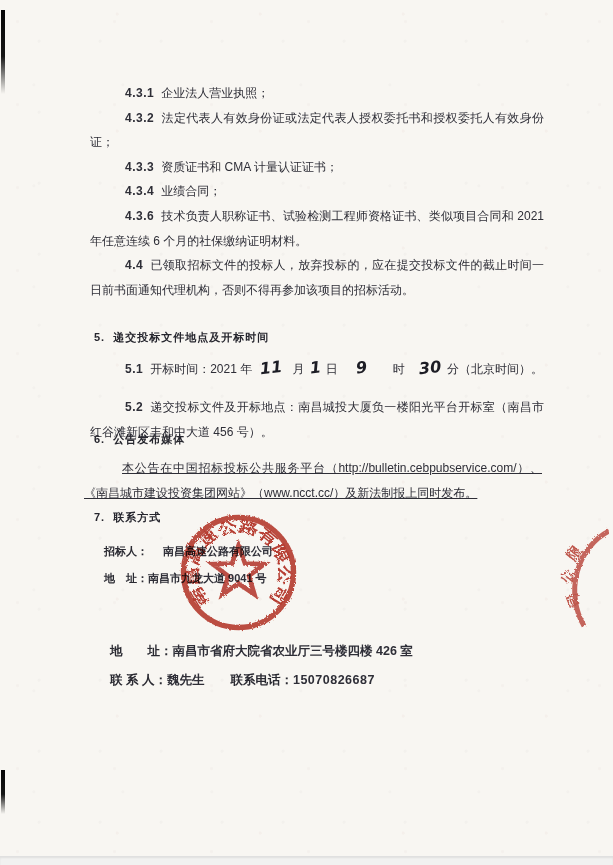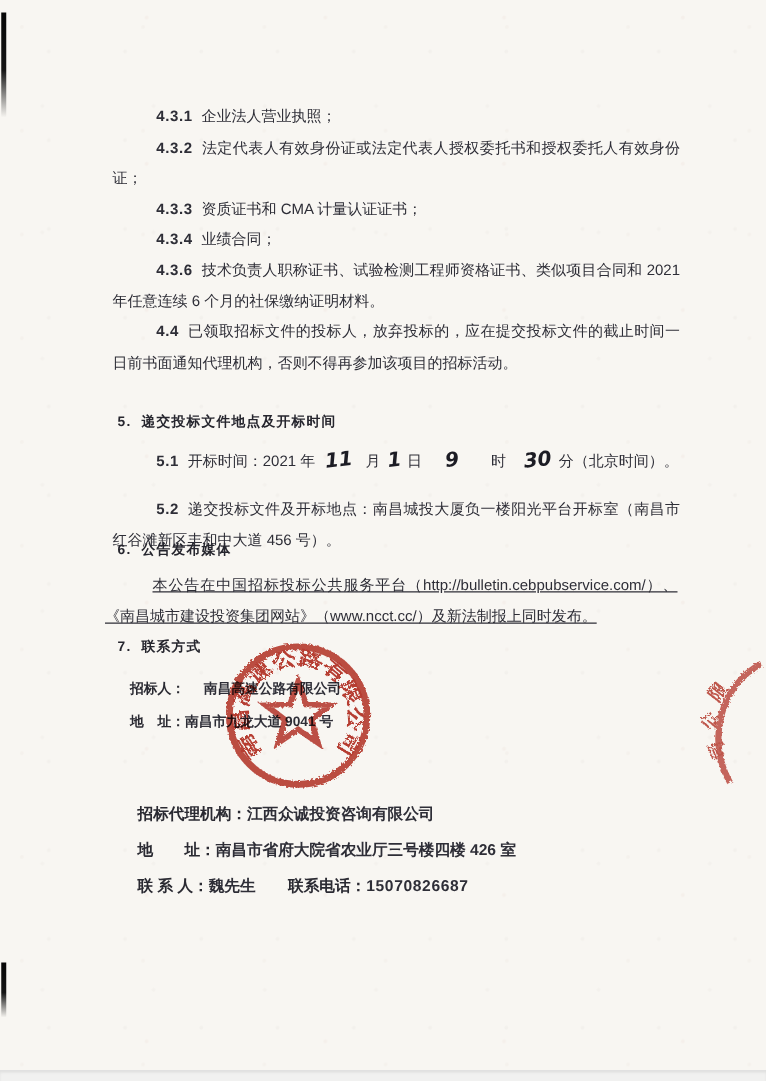--- a/index.html
+++ b/index.html
@@ -82,23 +82,20 @@
   <p class="contact-row">
     <span class="lab">招标人：</span><span class="val">南昌高速公路有限公司</span>
   </p>
   <p class="contact-row">
     <span class="lab-auto">地　址：</span><span class="val">南昌市九龙大道 9041 号</span>
   </p>
 </div>
 
 <div class="abs" style="left:110px;top:643px;width:440px;">
   <p class="agency-row">
-    <span class="lab-auto">招标代理机构：</span><span class="val">江西众诚投资咨询有限公司</span>
-  </p>
-  <p class="agency-row">
     <span class="lab-auto">地　　址：</span><span class="val">南昌市省府大院省农业厅三号楼四楼 426 室</span>
   </p>
   <p class="agency-row">
     <span class="lab-auto">联 系 人：</span><span class="val">魏先生</span><span class="phone" style="margin-left:26px;"><span class="lab-auto">联系电话：</span><span class="phone-num">15070826687</span></span>
   </p>
 </div>
 
 <svg id="stamp-main" class="abs stamp" width="123" height="123" viewBox="-61.5 -61.5 123 123" xmlns="http://www.w3.org/2000/svg">
   <defs>
     <path id="arcMain" d="M -29 29 A 41 41 0 1 1 29 29" fill="none"></path>

